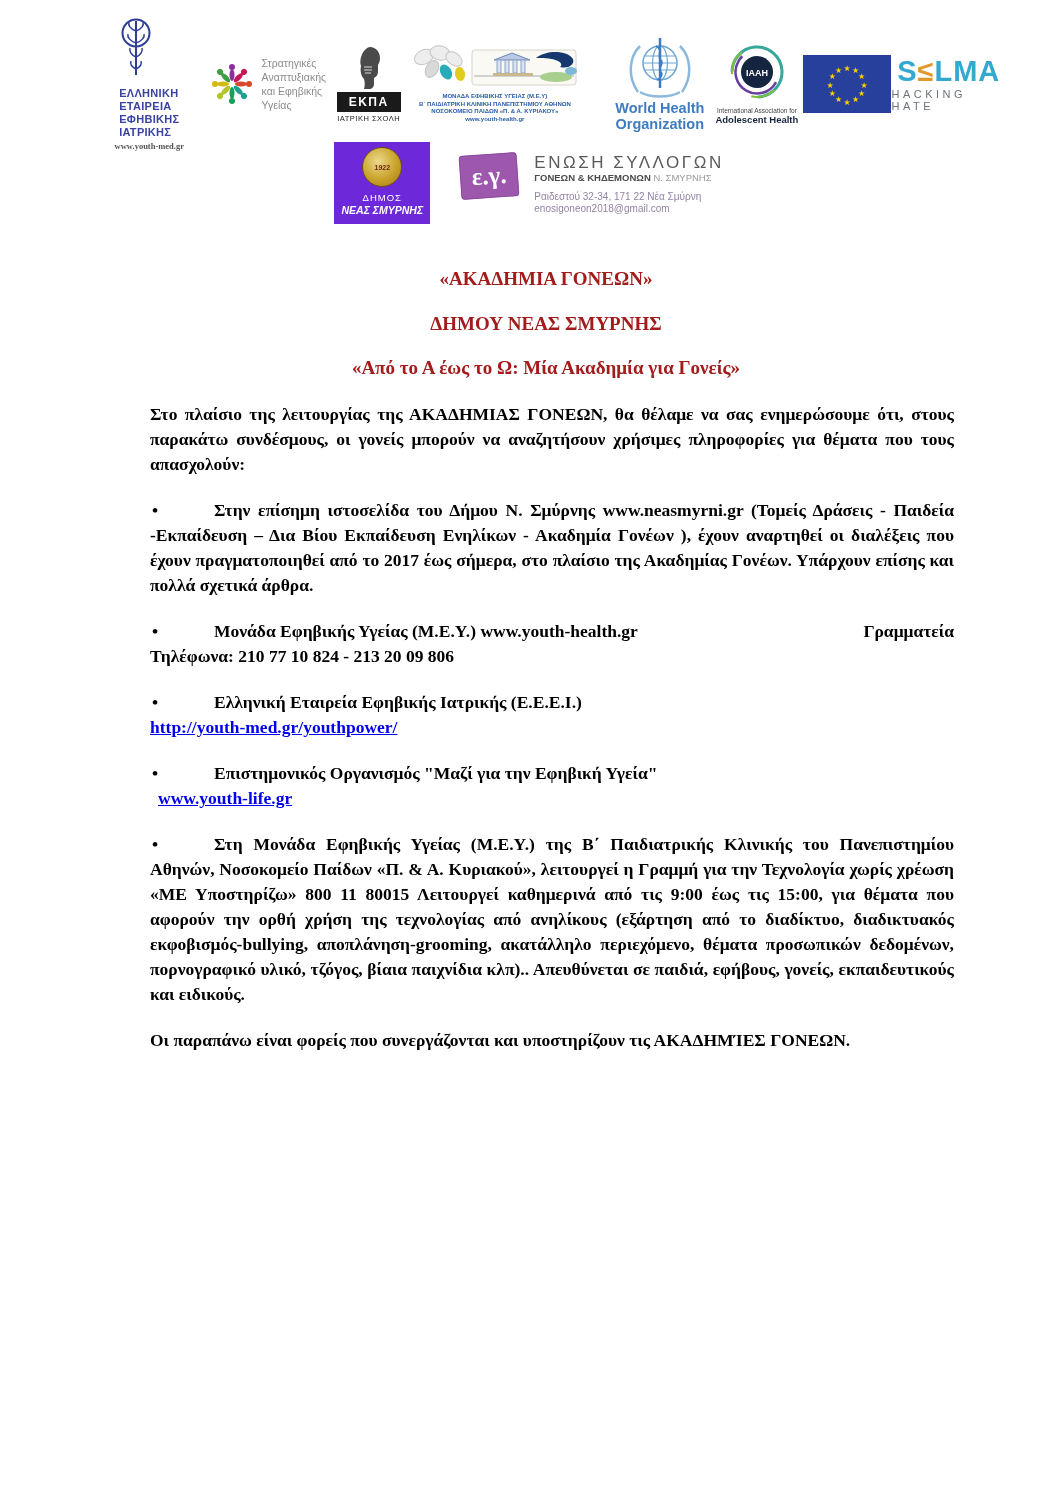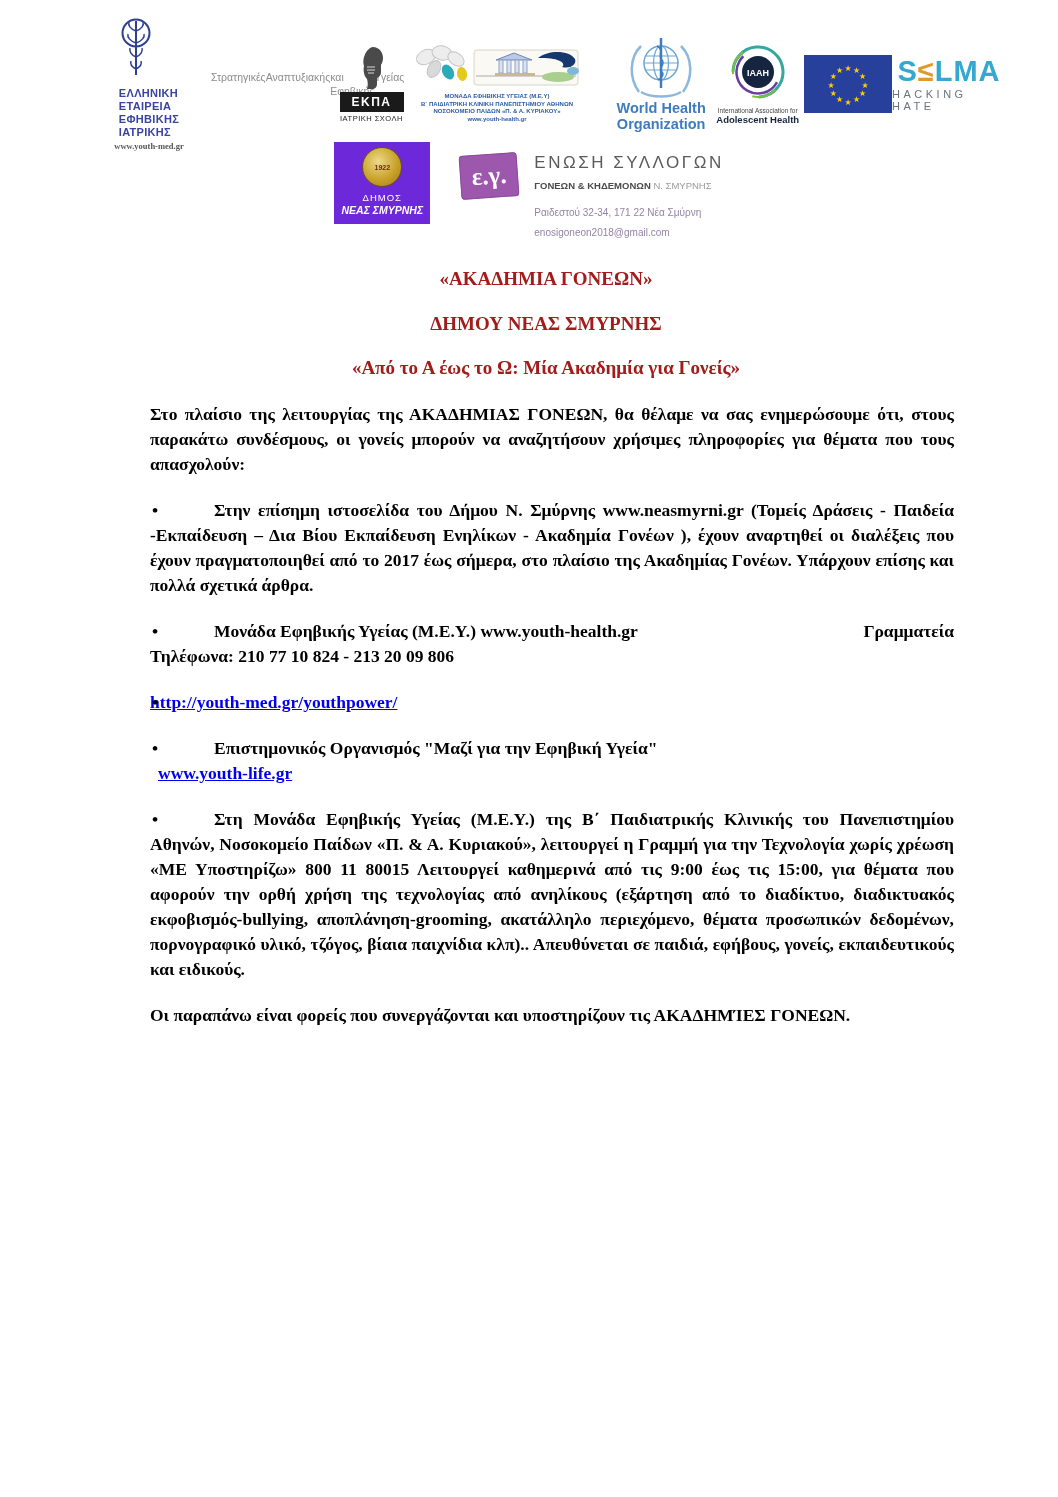--- a/index.html
+++ b/index.html
@@ -18,21 +18,21 @@
 
   
   .logo-ym { width:118px; }
   .ym-top { display:flex; align-items:flex-start; gap:4px;flex-direction:column; }
   .ym-lines { display:flex; flex-direction:column; padding-top:4px; }
   .ym-lines span { font-size:11px; font-weight:bold; color:#3a43a0; line-height:13px; letter-spacing:.3px; }
   .ym-url { font-size:8.5px; color:#555; font-weight:bold; margin-top:2px;font-family:Liberation Serif, serif; }
 
   
   .logo-strat { width:126px; flex-direction:row; gap:5px; align-items:center; }
-  .strat-lines { display:flex; }
+  .strat-lines { display:flex; flex-direction:column; }
   .strat-lines span { font-size:10.5px; color:#8c8c8c; line-height:14px; }
 
   
   .logo-ekpa { width:82px; }
   .ekpa-box { background:#1a1a1a; color:#fff; font-size:12px; font-weight:bold; letter-spacing:1.5px;
               padding:3px 12px; margin-top:2px; }
   .ekpa-sub { font-size:7.5px; color:#222; letter-spacing:.5px; margin-top:2px; }
 
   
   .logo-mey { width:178px; }
@@ -77,21 +77,21 @@
   .dimos-top { color:#fff; font-size:9.5px; margin-top:5px; letter-spacing:1px; }
   .dimos-bottom { color:#fff; font-size:10.5px; font-weight:bold; margin-top:1px; white-space:nowrap;font-style:italic; }
 
   .enosi { display:flex; align-items:flex-start; padding-top:12px; }
   .enosi-badge {
     width:58px; height:44px; background:#9d58ae; border-radius:4px;
     transform:rotate(-4deg); display:flex; align-items:center; justify-content:center;
     color:#fff; font-family:"Liberation Serif", serif; font-size:25px; font-weight:bold;
     box-shadow:0 0 0 1px #8c4a9c inset;
   }
-  .enosi-text { margin-left:16px; display:flex; flex-direction:column;gap:8px; }
+  .enosi-text { margin-left:16px; display:flex; flex-direction:column; }
   .enosi-title { font-size:17px; color:#5a5a5a; letter-spacing:2.5px; line-height:18px; }
   .enosi-sub { font-size:9.5px; line-height:12px; }
   .enosi-sub .b { font-weight:bold; color:#4a4a4a; }
   .enosi-sub .l { color:#9a9a9a; }
   .enosi-addr { font-size:10px; color:#9384a4; margin-top:7px; line-height:12px; }
   .enosi-mail { font-size:10px; color:#9384a4; line-height:12px; }
 
   
   .doc-heading { position:absolute; left:0; width:100%; text-align:center; margin:17px;
     font-size:19px; font-weight:bold; color:#a31b1b; font-family:"Liberation Serif", serif; }
@@ -310,20 +310,21 @@
       <span class="bullet-mark">•</span>
       <div class="b2-row">
         <span>Μονάδα Εφηβικής Υγείας (Μ.Ε.Υ.)   www.youth-health.gr</span>
         <span>Γραμματεία</span>
       </div>
       <div class="b2-line2">Τηλέφωνα:  210 77 10 824  -  213 20 09 806</div>
     </div>
 
     <div class="para bullet">
       <span class="bullet-mark">•</span>
+      <div class="bullet-text">Ελληνική Εταιρεία Εφηβικής Ιατρικής (Ε.Ε.Ε.Ι.)</div>
       <div class="link-line"><a class="doc-link">http://youth-med.gr/youthpower/</a></div>
     </div>
 
     <div class="para bullet">
       <span class="bullet-mark">•</span>
       <div class="bullet-text">Επιστημονικός Οργανισμός "Μαζί για την Εφηβική Υγεία"</div>
       <div class="link-line indent-sm"><a class="doc-link">www.youth-life.gr</a></div>
     </div>
 
     <div class="para bullet">

